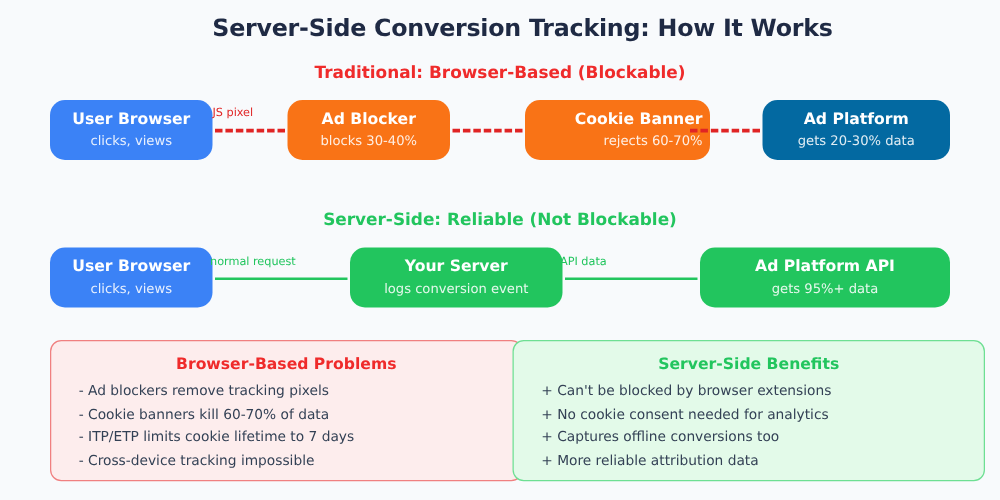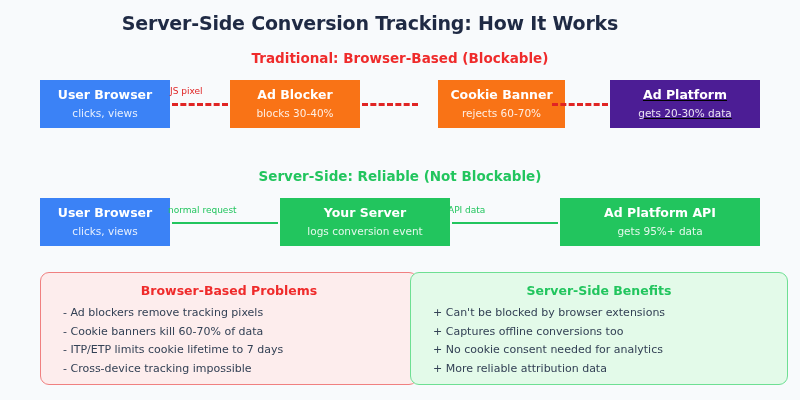--- a/index.html
+++ b/index.html
@@ -24,20 +24,21 @@
   .page-title {
     position: absolute;
     left: 0;
     top: 12px;
     width: 740px;
     text-align: center;
     font-size: 19px;
     font-weight: bold;
     color: #1f2a44;
     letter-spacing: -0.2px;
+    padding-left: 48px;
   }
 
   
   .section-heading {
     position: absolute;
     width: 800px;
     left: 0;
     text-align: center;
     font-size: 13.5px;
     font-weight: bold;
@@ -47,21 +48,21 @@
     color: #ef2b2b;
   }
   .section-heading.serverside {
     top: 168px;
     color: #22c55e;
   }
 
   
   .node {
     position: absolute;
-    border-radius: 0;
+    border-radius: 12px;
     display: flex;
     flex-direction: column;
     align-items: center;
     justify-content: center;
     box-sizing: border-box;
     padding: 4px 6px;
   }
   .node .node-title {
     font-size: 12.5px;
     font-weight: bold;
@@ -72,27 +73,27 @@
   .node .node-sub {
     font-size: 10.5px;
     color: rgba(255,255,255,0.88);
     line-height: 1.3;
     margin-top: 4px;
     white-space: nowrap;
   }
 
   .node.blue   { background: #3b82f6; }
   .node.orange { background: #f97316; }
-  .node.red    { background: #4c1d95; text-decoration: underline; }
+  .node.red    { background: #0369a1; }
   .node.green  { background: #22c55e; }
 
   
   #node-user-browser-1 { left: 40px;  top: 80px; width: 130px; height: 48px; }
   #node-ad-blocker     { left: 230px; top: 80px; width: 130px; height: 48px; }
-  #node-cookie-banner  { left: 438px; top: 80px; width: 127px; height: 48px; }
+  #node-cookie-banner  { left: 420px; top: 80px; width: 148px; height: 48px; align-items: flex-end; }
   #node-ad-platform    { left: 610px; top: 80px; width: 150px; height: 48px; }
 
   
   #node-user-browser-2 { left: 40px;  top: 198px; width: 130px; height: 48px; }
   #node-your-server    { left: 280px; top: 198px; width: 170px; height: 48px; }
   #node-ad-platform-api{ left: 560px; top: 198px; width: 200px; height: 48px; }
 
   
   .connector {
     position: absolute;
@@ -233,19 +234,19 @@
       <li>- Cookie banners kill 60-70% of data</li>
       <li>- ITP/ETP limits cookie lifetime to 7 days</li>
       <li>- Cross-device tracking impossible</li>
     </ul>
   </div>
 
   <div class="panel" id="panel-benefits">
     <div class="panel-title">Server-Side Benefits</div>
     <ul class="panel-list">
       <li>+ Can't be blocked by browser extensions</li>
+      <li>+ No cookie consent needed for analytics</li>
       <li>+ Captures offline conversions too</li>
-      <li>+ No cookie consent needed for analytics</li>
       <li>+ More reliable attribution data</li>
     </ul>
   </div>
 
 </div>
 
 </body></html>

